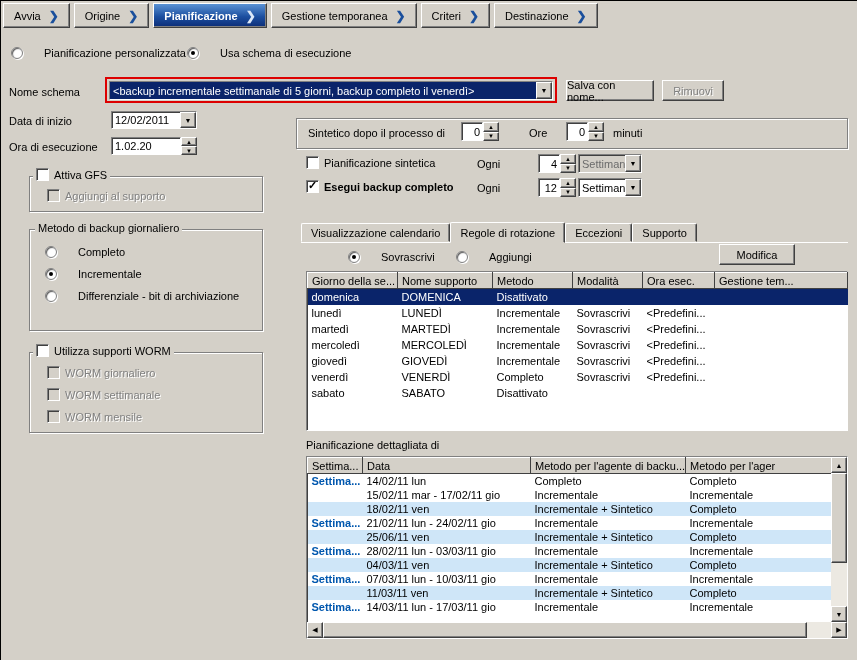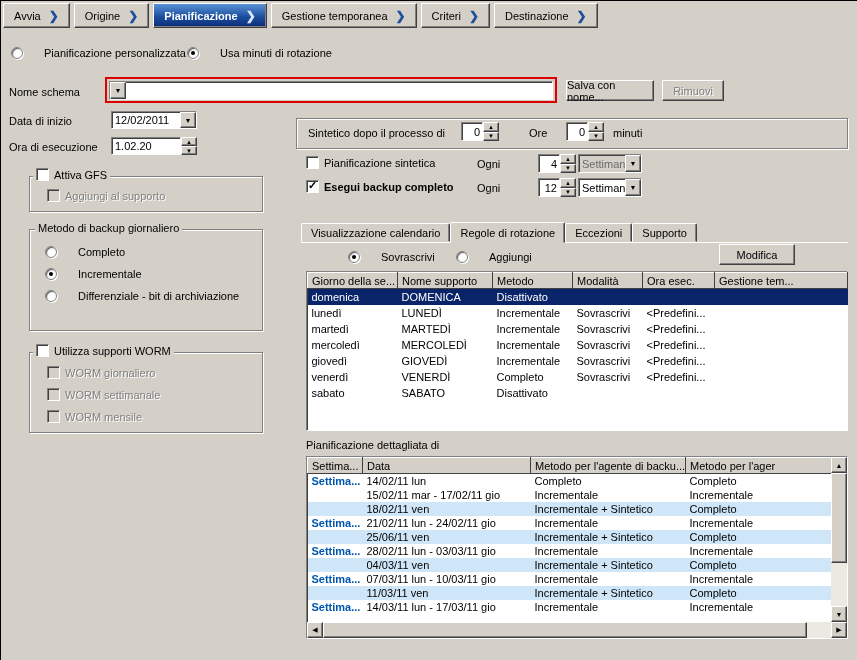--- a/index.html
+++ b/index.html
@@ -121,26 +121,27 @@
       <span class="chev">❯</span>
     </div>
   </div>
 
   <div class="radio-item" style="left:10px; top:46px;">
     <span class="radio"></span>
     <span>Pianificazione personalizzata</span>
   </div>
   <div class="radio-item" style="left:186px; top:46px;">
     <span class="radio sel"></span>
-    <span>Usa minuti di rotazione</span>
+    <span>Usa schema di esecuzione</span>
   </div>
 
   <span class="lbl" style="left:8px; top:85px;">Nome schema</span>
   <div class="red-box" style="left:104px; top:76px; width:452px; height:26px;"></div>
   <div class="combo" style="left:108px; top:80px; width:444px; height:19px;">
+    <div class="combo-val hl">&lt;backup incrementale settimanale di 5 giorni, backup completo il venerdì&gt;</div>
     <div class="combo-btn">▼</div>
   </div>
   <div class="btn" style="left:565px; top:79px; width:88px; height:21px;">Salva con nome...</div>
   <div class="btn disabled" style="left:661px; top:79px; width:62px; height:21px;">Rimuovi</div>
 
   <span class="lbl" style="left:8px; top:114px;">Data di inizio</span>
   <div class="combo" style="left:110px; top:110px; width:86px; height:18px;">
     <div class="combo-val">12/02/2011</div>
     <div class="combo-btn">▼</div>
   </div>

